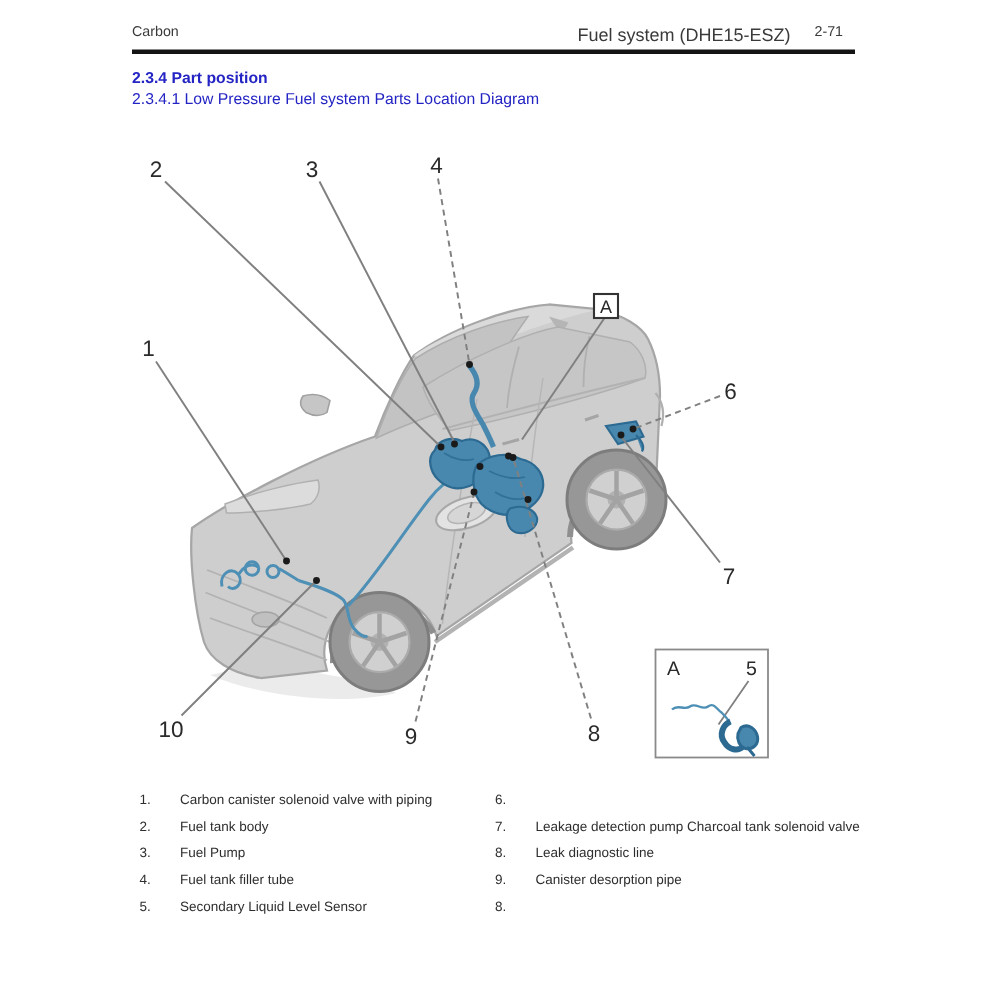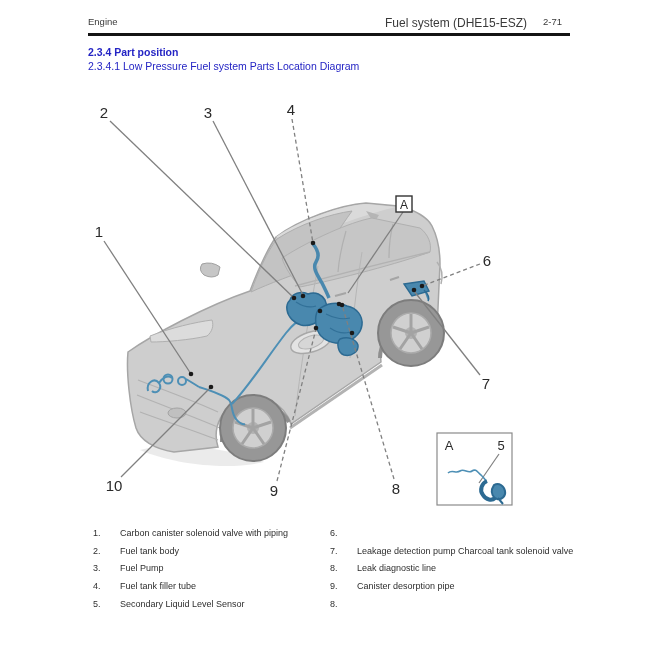--- a/index.html
+++ b/index.html
@@ -16,21 +16,21 @@
   .legend{position:absolute;top:524px;font-size:9px;color:#2e2e2e;}
   .legend.lcol{left:93px;width:230px;}
   .legend.rcol{left:330px;width:250px;}
   .legend-row{display:flex;height:17.8px;align-items:center;}
   .legend-row .num{width:27px;flex:0 0 27px;}
   .legend-row .lbl{flex:1;}
 </style>
 </head>
 <body>
 
-<span class="hdr-left">Engine</span>
+<span class="hdr-left">Carbon</span>
 <span class="hdr-right">Fuel system (DHE15-ESZ)</span>
 <span class="hdr-page">2-71</span>
 <div class="hdr-rule"></div>
 
 <div class="h-sec">2.3.4 Part position</div>
 <div class="h-sub">2.3.4.1 Low Pressure Fuel system Parts Location Diagram</div>
 
 <svg class="diagram" width="659" height="659" viewBox="0 0 659 659">
 
   <path d="M 140,450 C 172,464 228,471 264,462 C 242,452 200,446 166,444 Z" fill="#e2e2e2" opacity="0.7"></path>

